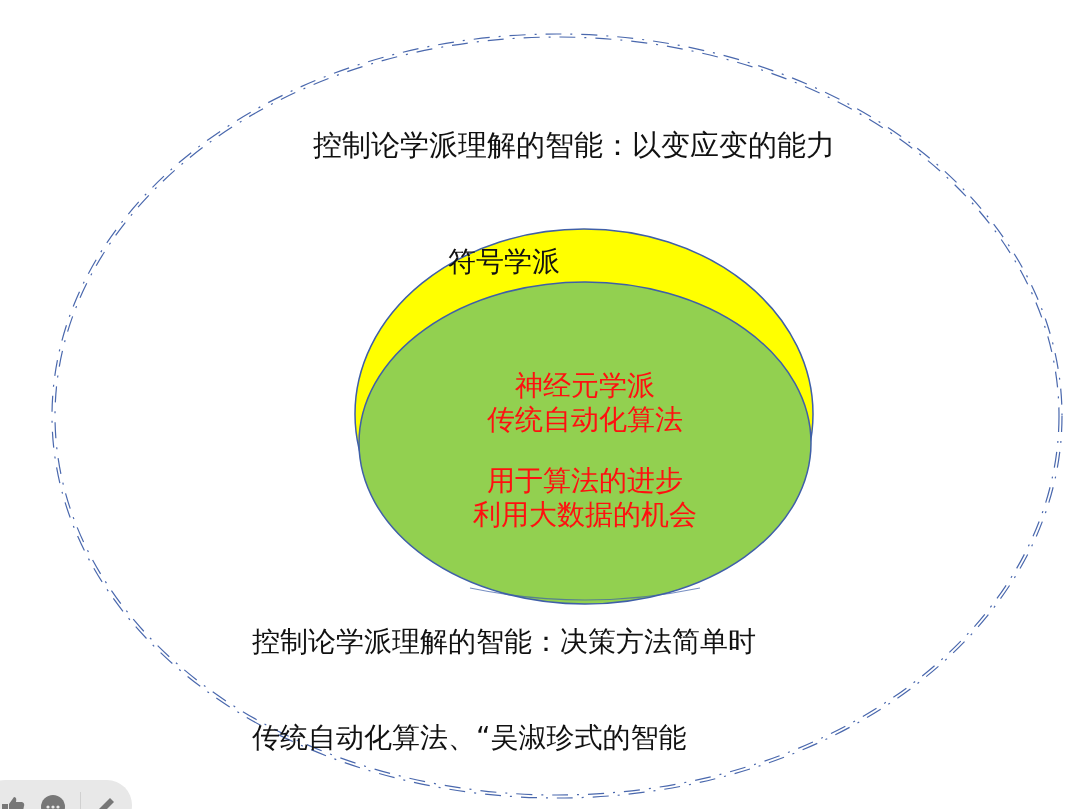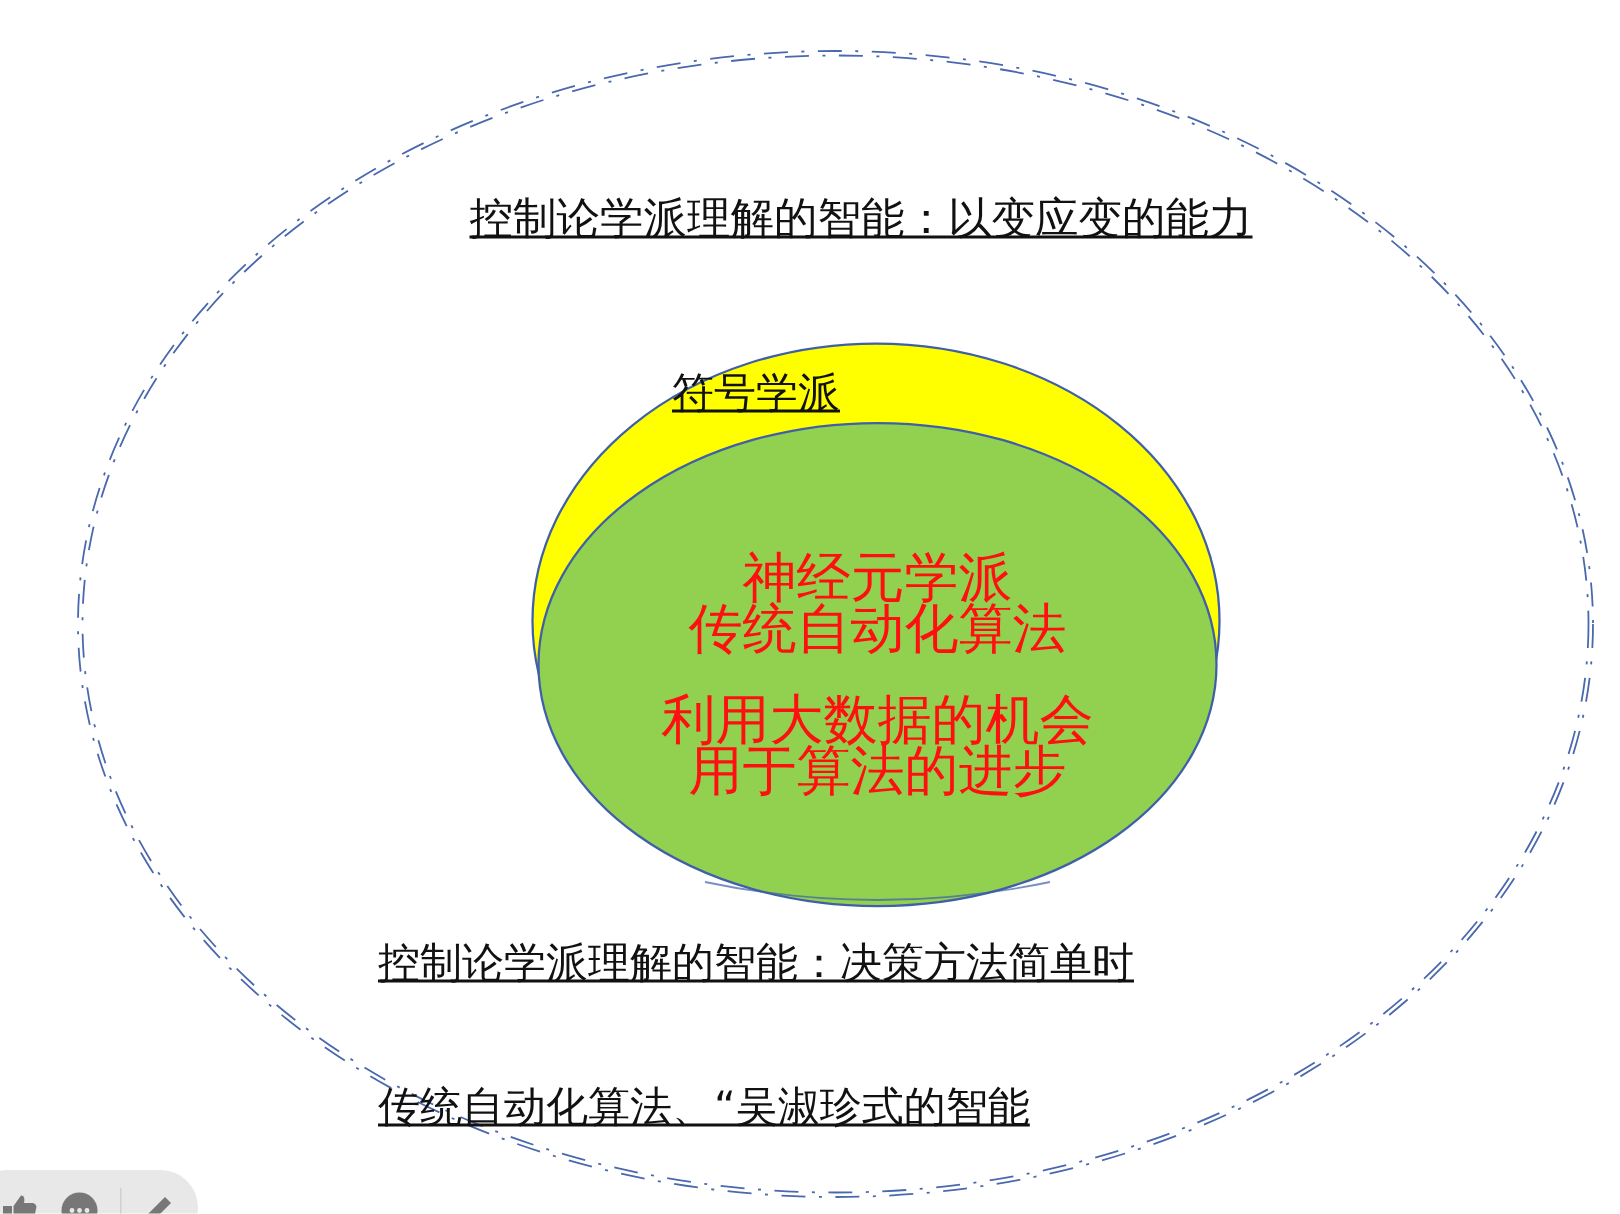--- a/index.html
+++ b/index.html
@@ -20,21 +20,20 @@
       position: absolute;
       left: 0;
       top: 0;
       width: 1080px;
       height: 809px;
     }
     .label {
       position: absolute;
       white-space: nowrap;
       line-height: 1;
-      text-decoration: underline;
     }
     .outer-title {
       left: 313px;
       top: 131px;
       font-size: 29px;
       color: #111111;
     }
     .symbolic-label {
       left: 0;
       width: 920px;
@@ -45,21 +44,21 @@
       padding-left: 88px;
       box-sizing: border-box;
     }
     .neural-block {
       position: absolute;
       left: 360px;
       width: 450px;
       top: 369px;
       text-align: center;
       color: #ff1010;
-      font-size: 36px;
+      font-size: 28px;
       line-height: 34px;
     }
     .neural-block .gap { height: 27px; }
     .bottom-1 {
       left: 252px;
       top: 628px;
       font-size: 28px;
       color: #111111;
     }
     .bottom-2 {
@@ -111,22 +110,22 @@
   </svg>
 
   <div class="label outer-title">控制论学派理解的智能：以变应变的能力</div>
 
   <div class="label symbolic-label">符号学派</div>
 
   <div class="neural-block">
     <div>神经元学派</div>
     <div>传统自动化算法</div>
     <div class="gap"></div>
+    <div>用于算法的进步</div>
     <div>利用大数据的机会</div>
-    <div>用于算法的进步</div>
   </div>
 
   <div class="label bottom-1">控制论学派理解的智能：决策方法简单时</div>
 
   <div class="label bottom-2">传统自动化算法、“吴淑珍式的智能</div>
 
   <div class="toolbar">
     <span class="tb-icon" style="left:20px;">
       <svg width="26" height="26" viewBox="0 0 26 26">
         <rect x="2" y="10" width="6" height="14" fill="#777"></rect>

